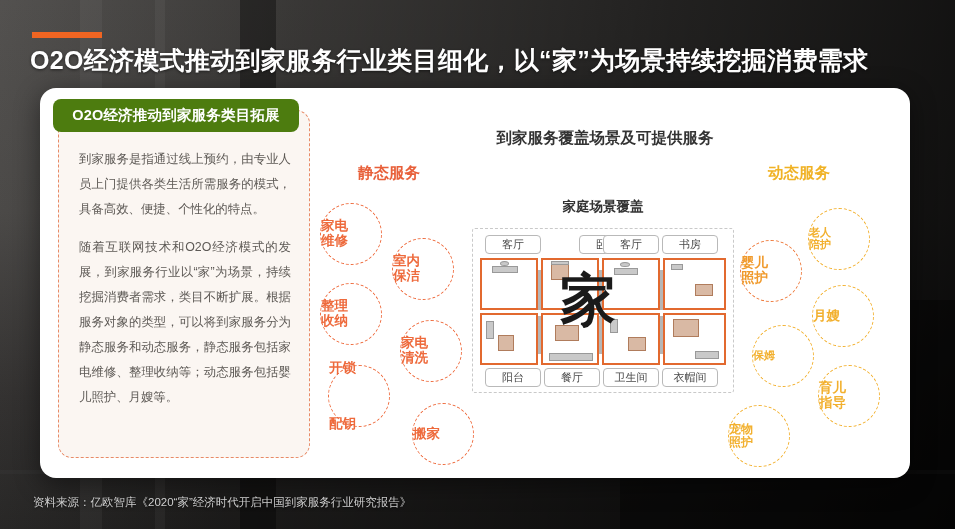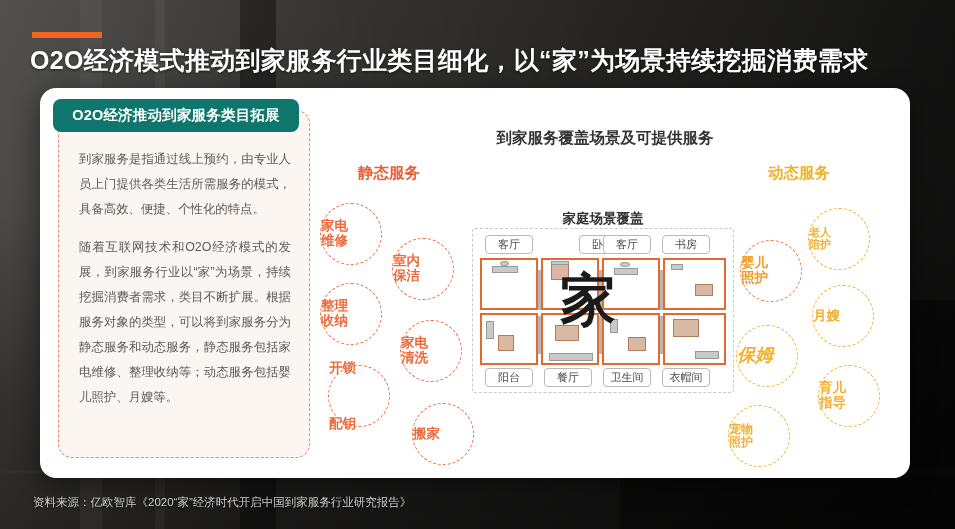--- a/index.html
+++ b/index.html
@@ -21,44 +21,44 @@
   #headline{position:absolute;left:30px;top:44px;width:900px;
     color:#fff;font-size:25px;font-weight:bold;letter-spacing:.3px;
     text-shadow:0 1px 3px rgba(0,0,0,.55);white-space:nowrap;}
   
   #card{position:absolute;left:40px;top:88px;width:870px;height:390px;
     background:#fff;border-radius:16px;box-shadow:0 6px 26px rgba(0,0,0,.45);}
   
   #info-panel{position:absolute;left:18px;top:22px;width:252px;height:348px;
     background:#FBF6F2;border:1px dashed #E88A66;border-radius:14px;box-sizing:border-box;}
   #info-header{position:absolute;left:-6px;top:-12px;width:246px;height:33px;
-    background:#0f766e;border-radius:8px;color:#fff;font-size:14.5px;font-weight:bold;
+    background:#4d7c0f;border-radius:8px;color:#fff;font-size:14.5px;font-weight:bold;
     display:flex;align-items:center;justify-content:center;letter-spacing:.2px;}
   #info-body{position:absolute;left:20px;top:36px;width:212px;
     color:#5d5955;font-size:12.4px;line-height:25px;text-align:justify;}
   #info-body p{margin:0 0 13px 0;}
   
   #center-title{position:absolute;left:470px;top:128px;width:270px;text-align:center;
     color:#333;font-size:15.5px;font-weight:bold;}
   .col-head{position:absolute;font-size:15.5px;font-weight:bold;}
   #static-head{left:358px;top:163px;color:#E8603A;}
   #dynamic-head{left:768px;top:163px;color:#F0B225;}
   
   .bubble{position:absolute;border-radius:50%;display:flex;flex-direction:column;
     align-items:flex-start;justify-content:center;font-weight:bold;line-height:1.08;
     box-sizing:border-box;text-align:center;}
   .bubble span{display:block;}
   .bubble.static{border:1.6px dashed #EE6A3C;color:#EE6A3C;}
   .bubble.dynamic{border:1.6px dashed #F2B02E;color:#F2B02E;}
   
   #fp-box{position:absolute;left:472px;top:228px;width:262px;height:165px;
     border:1px dashed #c9c9c9;border-radius:3px;box-sizing:border-box;background:#fff;}
-  #fp-title{position:absolute;left:472px;top:209px;width:262px;text-align:center;}
+  #fp-title{position:absolute;left:472px;top:197px;width:262px;text-align:center;}
   #fp-title span{background:#fff;padding:0 8px;color:#333;font-size:13.5px;font-weight:bold;}
-  .room-tag{position:absolute;width:48px;height:19px;border:1px solid #b9b9b9;border-radius:4px;
+  .room-tag{position:absolute;width:56px;height:19px;border:1px solid #b9b9b9;border-radius:4px;
     background:#fff;color:#4a4a4a;font-size:11px;display:flex;align-items:center;justify-content:center;
     box-sizing:border-box;}
   #fp-plan{position:absolute;left:480px;top:258px;width:246px;height:107px;background:#ffffff;}
   .cell{position:absolute;box-sizing:border-box;border:2px solid #E2692F;background:#fff;}
   .shade{position:absolute;background:#a9a9a9;}
   .furn{position:absolute;background:#d9b9a4;border:1px solid #b07c5c;box-sizing:border-box;}
   .furn2{position:absolute;background:#c9c9c9;border:1px solid #999;box-sizing:border-box;}
   #fp-char{position:absolute;left:560px;top:272px;font-size:56px;font-weight:bold;color:#1a1a1a;
     font-family:"DejaVu Sans","Liberation Sans",sans-serif;line-height:1;}
   
@@ -123,21 +123,21 @@
   <span>老人</span>
   <span>陪护</span>
 </div>
 <div class="bubble dynamic" style="left:740px;top:240px;width:62px;height:62px;font-size:13.5px;border-color:#EE7A3C;color:#F09A2C;">
   <span>婴儿</span>
   <span>照护</span>
 </div>
 <div class="bubble dynamic" style="left:812px;top:285px;width:62px;height:62px;font-size:13.5px;">
   <span>月嫂</span>
 </div>
-<div class="bubble dynamic" style="left:736px;top:325px;width:62px;height:62px;font-size:18px;font-style:italic;">
+<div class="bubble dynamic" style="left:752px;top:325px;width:62px;height:62px;font-size:11px;">
   <span>保姆</span>
 </div>
 <div class="bubble dynamic" style="left:818px;top:365px;width:62px;height:62px;font-size:13.5px;">
   <span>育儿</span>
   <span>指导</span>
 </div>
 <div class="bubble dynamic" style="left:728px;top:405px;width:62px;height:62px;font-size:12px;">
   <span>宠物</span>
   <span>照护</span>
 </div>

